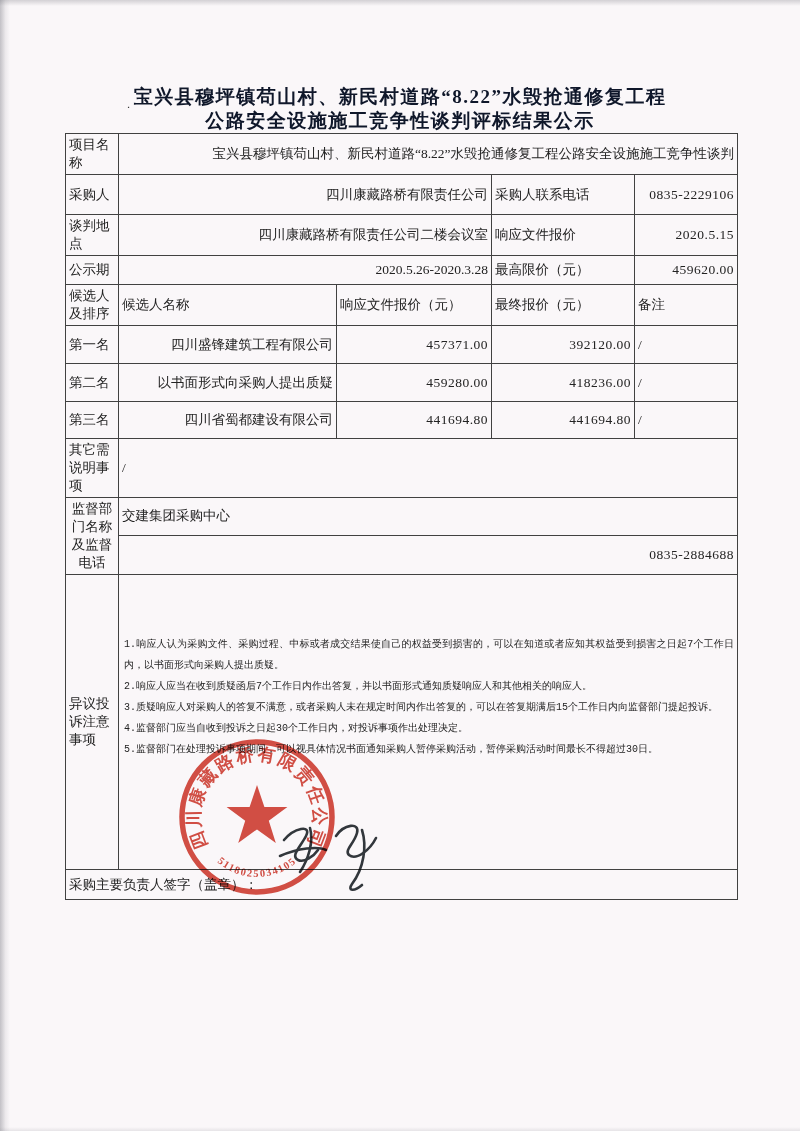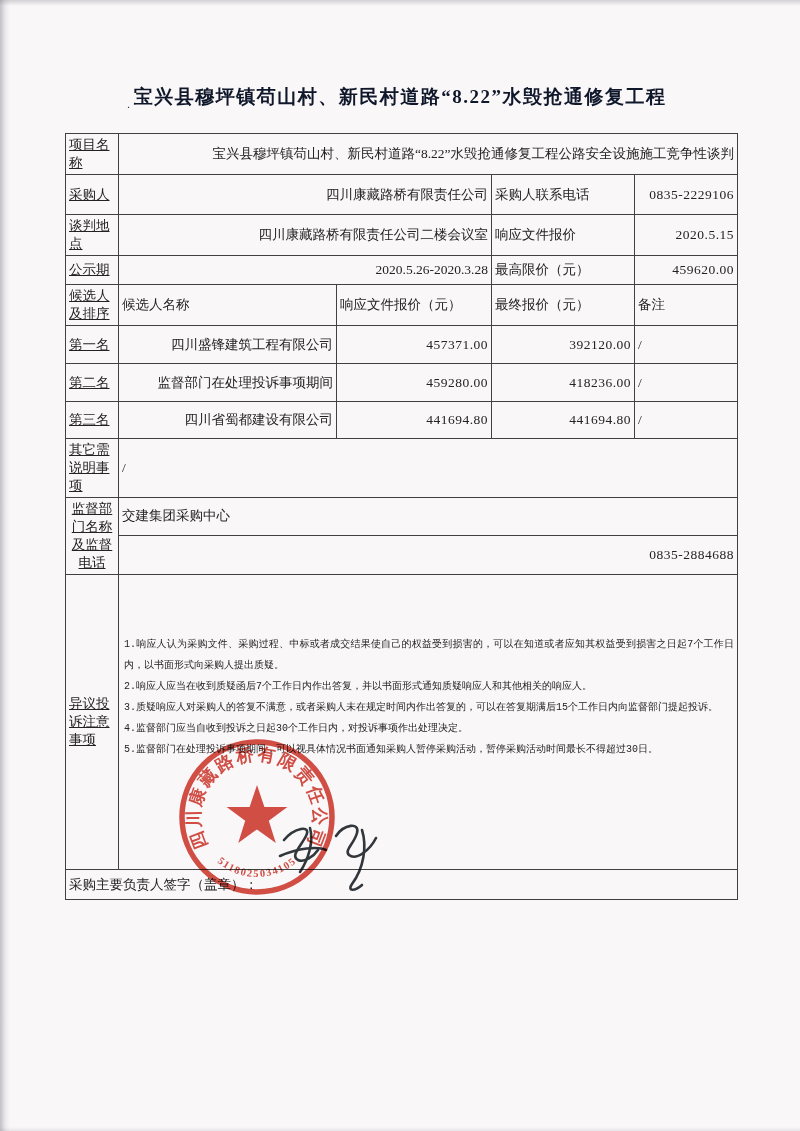--- a/index.html
+++ b/index.html
@@ -28,21 +28,21 @@
     border-collapse:collapse; table-layout:fixed; }
   table.doc td {
     border:1.5px solid #414141;
     font-size:13.5px;
     line-height:18px;
     vertical-align:middle;
     padding:2px 3px;
     overflow:hidden;
     background:transparent;
   }
-  td.lbl { font-size:12px; line-height:16px; padding:2px 0 2px 2px; letter-spacing:0;text-decoration:underline; }
+  td.lbl { font-size:12px; line-height:16px; padding:2px 0 2px 2px; letter-spacing:0; }
   td.lbl-center { text-align:center; padding:2px 0; }
   td.c { text-align:left; }
   td.l { text-align:right; padding-left:6px; }
   td.num { text-align:right; letter-spacing:.5px; }
   .obj-text { width:612px; padding:8px 0 0 2px; text-align:justify; font-size:10px; line-height:21px;font-family:Liberation Mono, monospace; }
   .obj-text div { margin:0; }
   td.obj-cell { vertical-align:middle; }
   td.sign-cell { font-size:13.5px; padding-left:5px; }
 
   
@@ -56,20 +56,21 @@
 <body>
 
 <div class="page">
   <div class="edge-left"></div>
   <div class="edge-top"></div>
   <div class="edge-bottom"></div>
 
   <div class="title-block">
     <span class="title-mark">．</span>
     <div class="title-line">宝兴县穆坪镇苟山村、新民村道路“8.22”水毁抢通修复工程</div>
+    <div class="title-line">公路安全设施施工竞争性谈判评标结果公示</div>
   </div>
 
   <table class="doc">
     <colgroup>
       <col style="width:53px">
         <col style="width:218px">
         <col style="width:155px">
         <col style="width:143px">
         <col style="width:103px">
     </colgroup>
@@ -105,21 +106,21 @@
       </tr>
       <tr style="height:38px">
         <td class="lbl">第一名</td>
         <td class="l">四川盛锋建筑工程有限公司</td>
         <td class="num">457371.00</td>
         <td class="num">392120.00</td>
         <td class="c">/</td>
       </tr>
       <tr style="height:38px">
         <td class="lbl">第二名</td>
-        <td class="l">监督部门在处理投诉事项期间</td>
+        <td class="l">以书面形式向采购人提出质疑</td>
         <td class="num">459280.00</td>
         <td class="num">418236.00</td>
         <td class="c">/</td>
       </tr>
       <tr style="height:37px">
         <td class="lbl">第三名</td>
         <td class="l">四川省蜀都建设有限公司</td>
         <td class="num">441694.80</td>
         <td class="num">441694.80</td>
         <td class="c">/</td>

